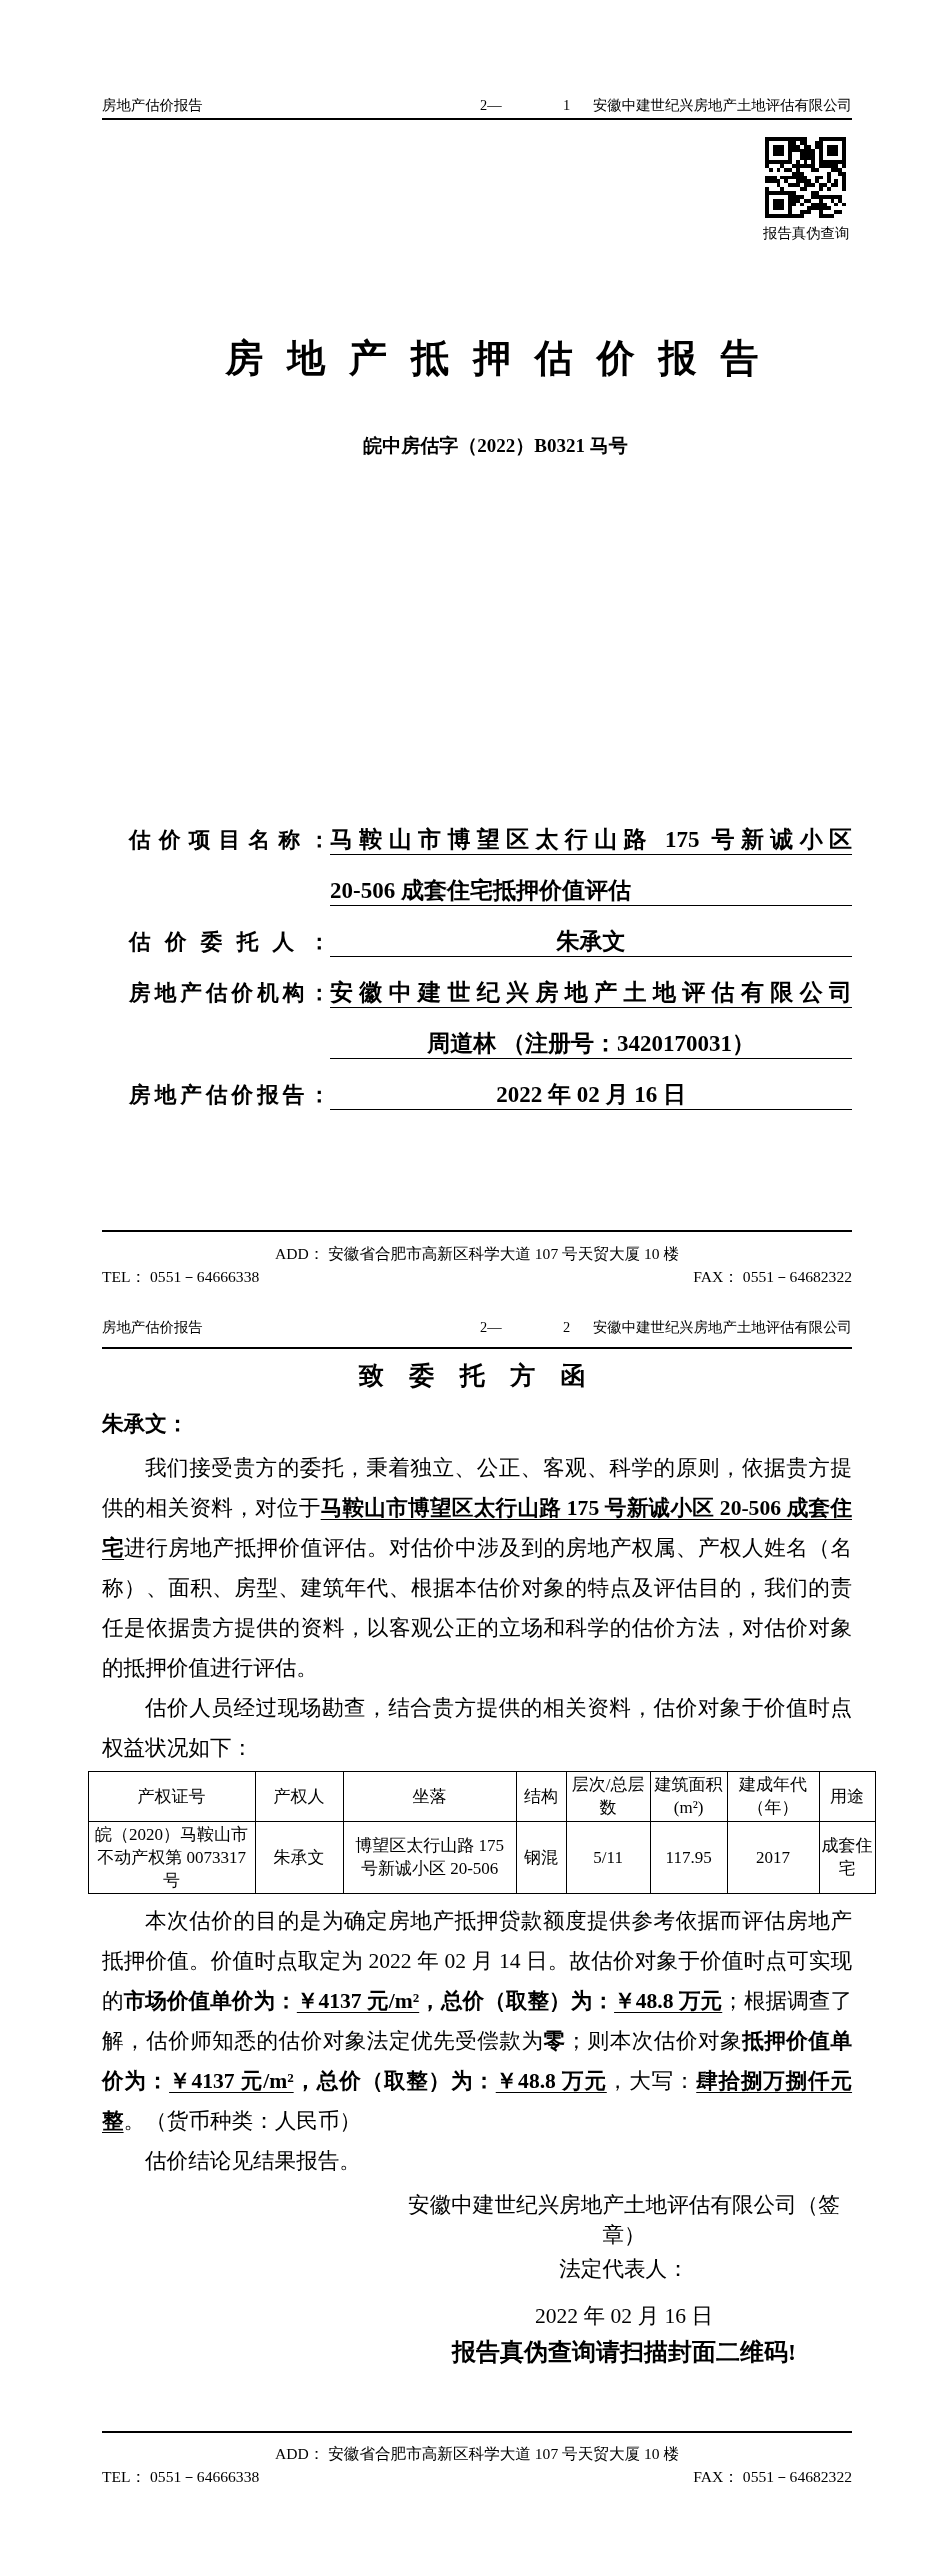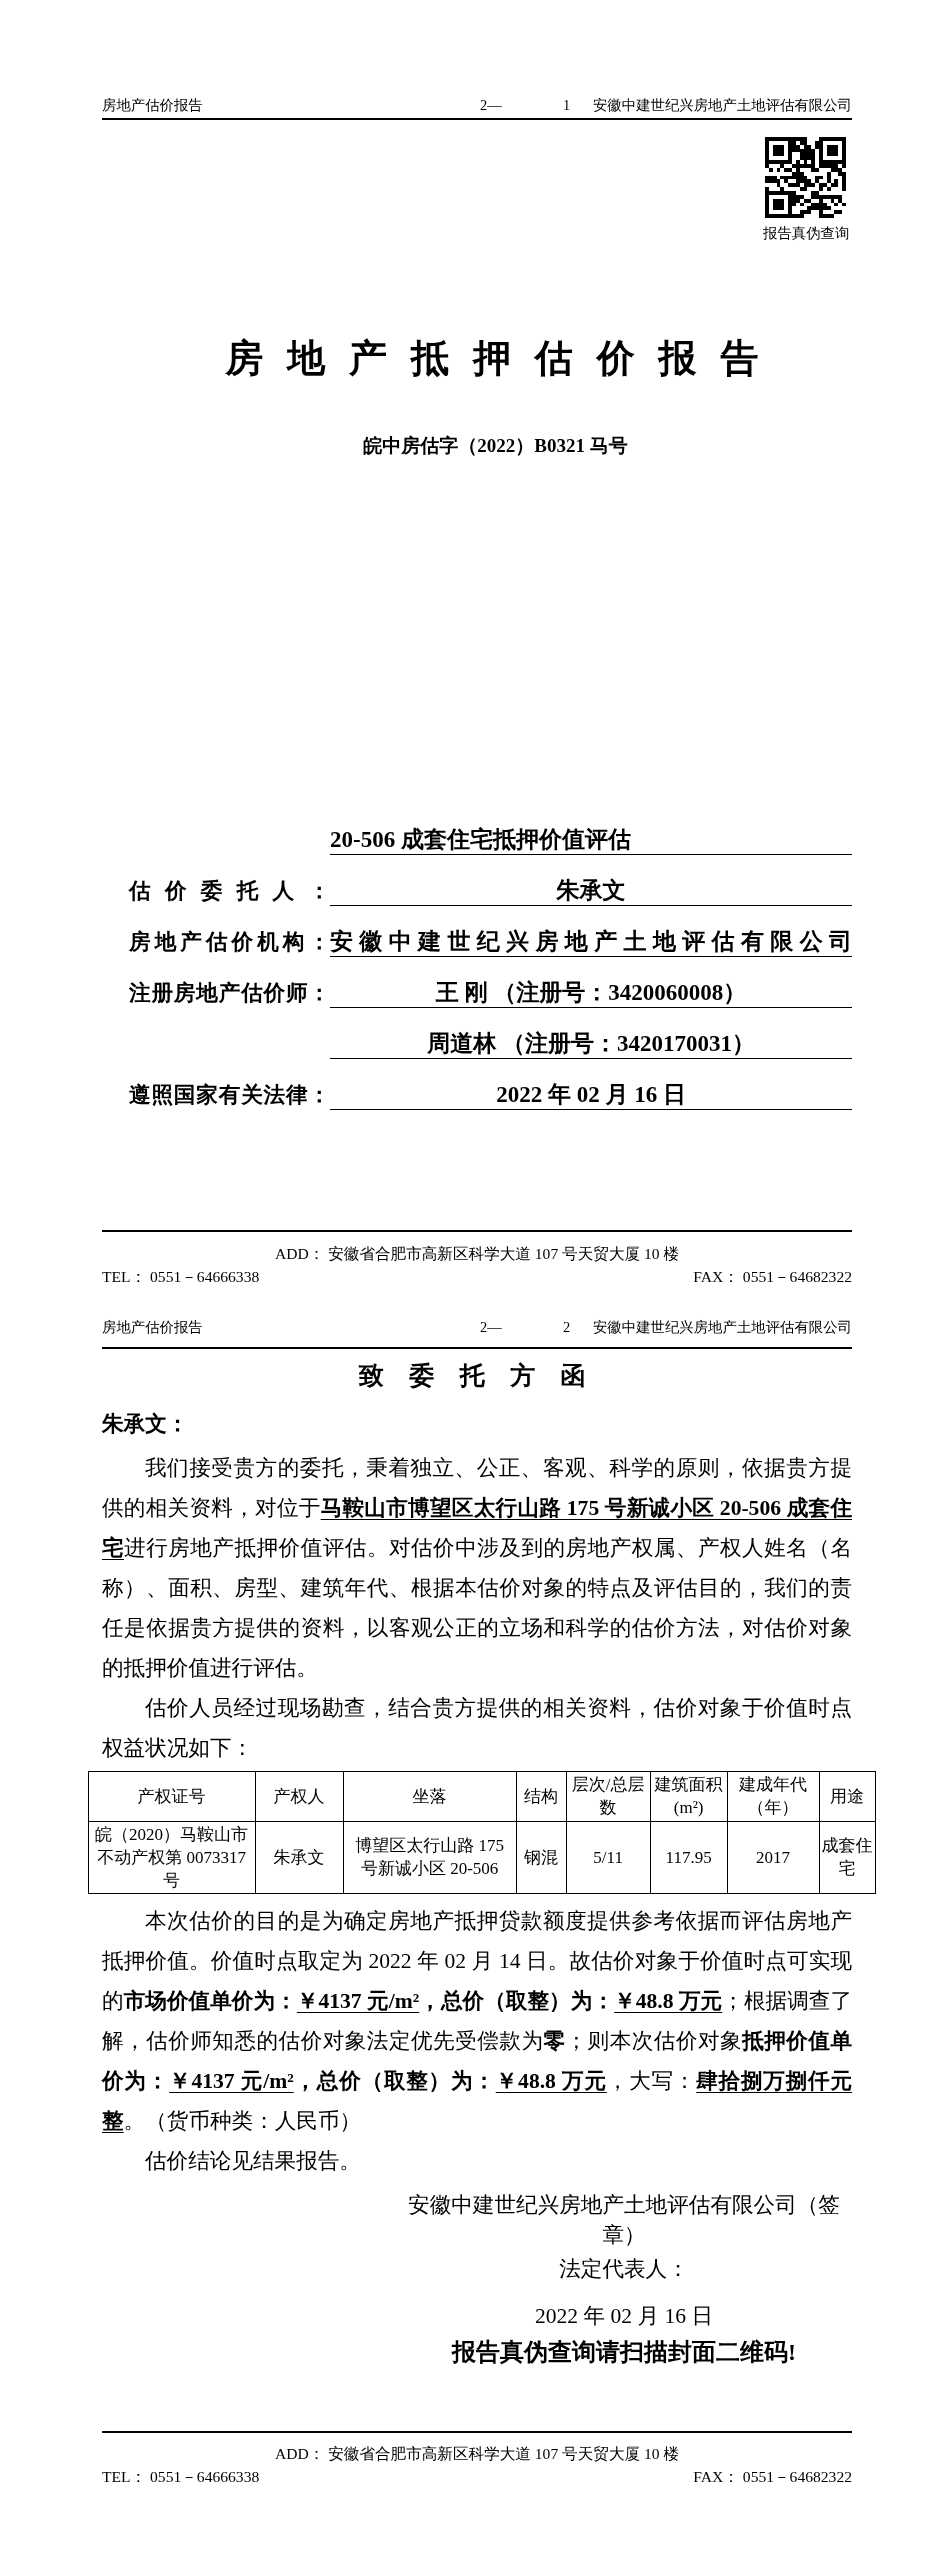--- a/index.html
+++ b/index.html
@@ -325,41 +325,41 @@
         <rect x="17" y="20" width="1" height="1" fill="#000"></rect>
       </svg>
     <div class="qr-caption">报告真伪查询</div>
   </div>
 
   <div class="doc-title">房 地 产 抵 押 估 价 报 告</div>
   <div class="doc-no">皖中房估字（2022）B0321 马号</div>
 
   <div class="fields">
     <div class="field-row">
+      <span class="field-label">估价项目名称：</span>
+      <span class="field-value v-fill">马鞍山市博望区太行山路 175 号新诚小区</span>
+    </div>
+    <div class="field-row">
       <span class="field-label"></span>
       <span class="field-value v-left">20-506 成套住宅抵押价值评估</span>
     </div>
     <div class="field-row">
       <span class="field-label">估价委托人：</span>
       <span class="field-value v-center">朱承文</span>
     </div>
     <div class="field-row">
       <span class="field-label">房地产估价机构：</span>
       <span class="field-value v-fill">安徽中建世纪兴房地产土地评估有限公司</span>
     </div>
     <div class="field-row">
-      <span class="field-label">注册房地产估价师：</span>
-      <span class="field-value v-center">王  刚  （注册号：3420060008）</span>
-    </div>
-    <div class="field-row">
       <span class="field-label"></span>
       <span class="field-value v-center">周道林  （注册号：3420170031）</span>
     </div>
     <div class="field-row">
-      <span class="field-label">遵照国家有关法律：</span>
+      <span class="field-label">房地产估价报告：</span>
       <span class="field-value v-center">2022 年 02 月 16 日</span>
     </div>
   </div>
 
   <div class="rule" style="top:1230px;"></div>
   <div class="footer-block" style="top:1242px;">
     <div>ADD： 安徽省合肥市高新区科学大道 107 号天贸大厦 10 楼</div>
     <div class="footer-telrow">
       <span>TEL： 0551－64666338</span>
       <span class="footer-fax">FAX： 0551－64682322</span>

